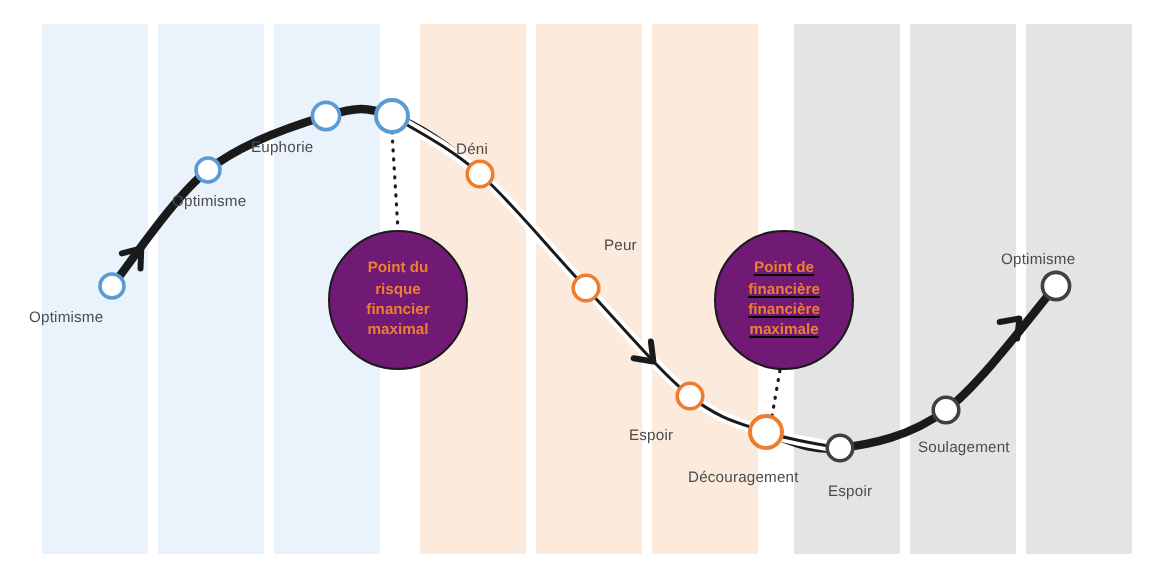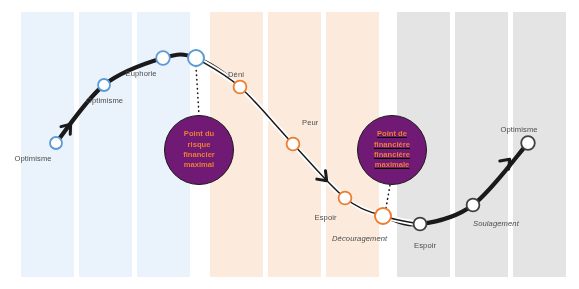--- a/index.html
+++ b/index.html
@@ -92,23 +92,23 @@
       </g>
   </svg>
 
   <div id="labels">
       <div class="node-label" style="left: 14.5px; top: 154px;">Optimisme</div>
       <div class="node-label" style="left: 86px; top: 96px;">Optimisme</div>
       <div class="node-label" style="left: 125.5px; top: 69px;">Euphorie</div>
       <div class="node-label" style="left: 228px; top: 70px;">Déni</div>
       <div class="node-label" style="left: 285px; top: 118px; padding-left: 17px;">Peur</div>
       <div class="node-label" style="left: 314.5px; top: 213px;">Espoir</div>
-      <div class="node-label" style="left: 332px; top: 234px; font-style: italic;">Découragement</div>
+      <div class="node-label" style="left: 344px; top: 234px;">Découragement</div>
       <div class="node-label" style="left: 414px; top: 241px;">Espoir</div>
-      <div class="node-label" style="left: 473px; top: 219px; font-style: italic;">Soulagement</div>
+      <div class="node-label" style="left: 459px; top: 219px;">Soulagement</div>
       <div class="node-label" style="left: 500.5px; top: 125px;">Optimisme</div>
     </div>
   <div id="bubbles">
       <div class="bubble" style="left: 164px; top: 115px; width: 70px; height: 70px;">
         <div class="bubble-text"><span>Point du</span><br><span>risque</span><br><span>financier</span><br><span>maximal</span></div>
       </div>
       <div class="bubble" style="left: 357px; top: 115px; width: 70px; height: 70px; text-decoration: underline;">
         <div class="bubble-text"><span>Point de</span><br><span>financière</span><br><span>financière</span><br><span>maximale</span></div>
       </div>
     </div>

